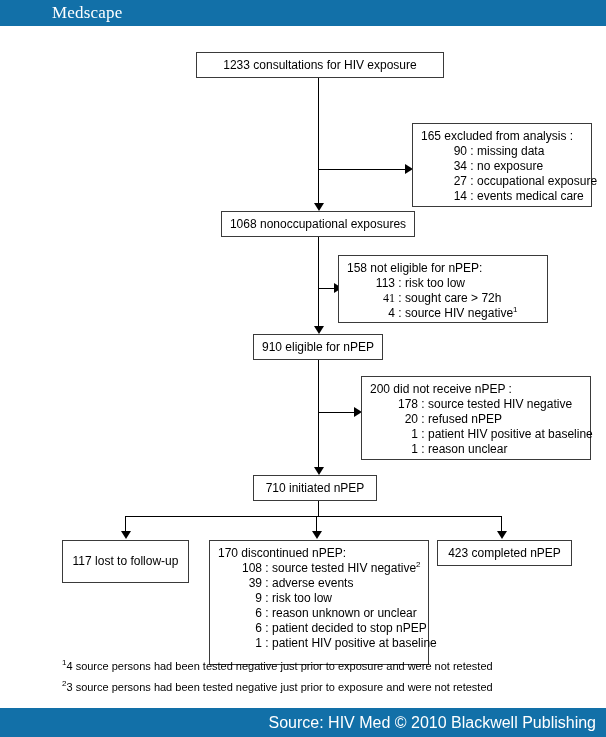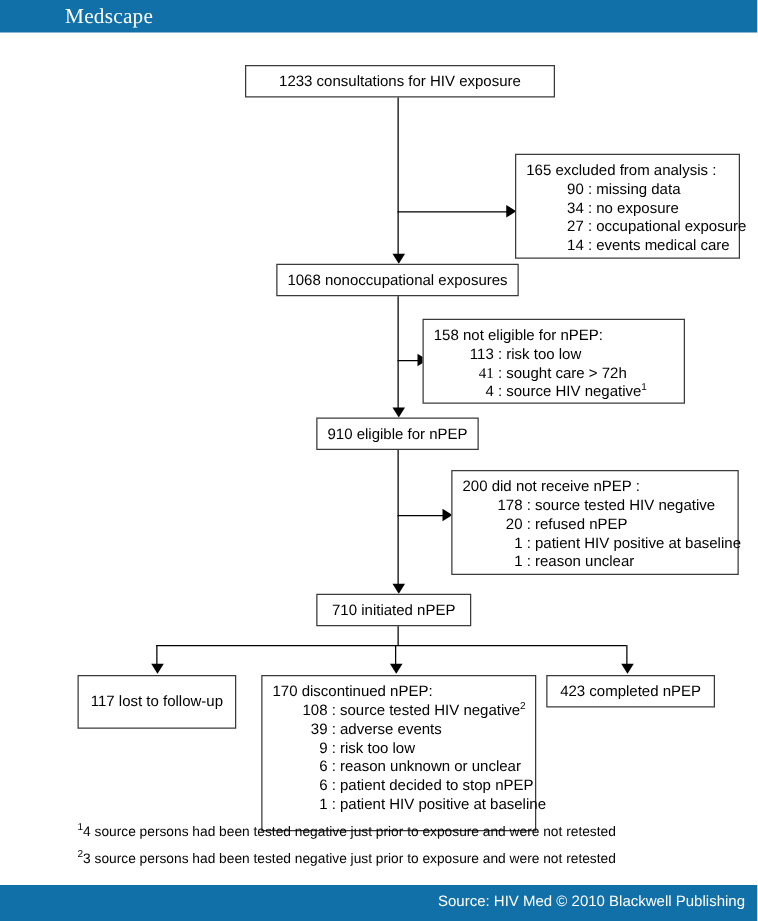--- a/index.html
+++ b/index.html
@@ -21,21 +21,21 @@
     font-family:"Liberation Serif", serif;
     font-size:17px;color:#ffffff;letter-spacing:.2px;margin-left:44px;
   }
   
   .botbar{
     position:absolute;left:0;top:708px;width:606px;height:29px;
     background:#1270a8;
   }
   .source{
     position:absolute;right:10px;top:714px;
-    font-size:12px;color:#ffffff;
+    font-size:16px;color:#ffffff;
   }
   
   .canvas{position:absolute;left:0;top:26px;width:606px;height:682px;padding-left:37px;}
 
   
   .box{
     position:absolute;
     box-sizing:border-box;
     border:1px solid #3a3a3a;
     background:#ffffff;

